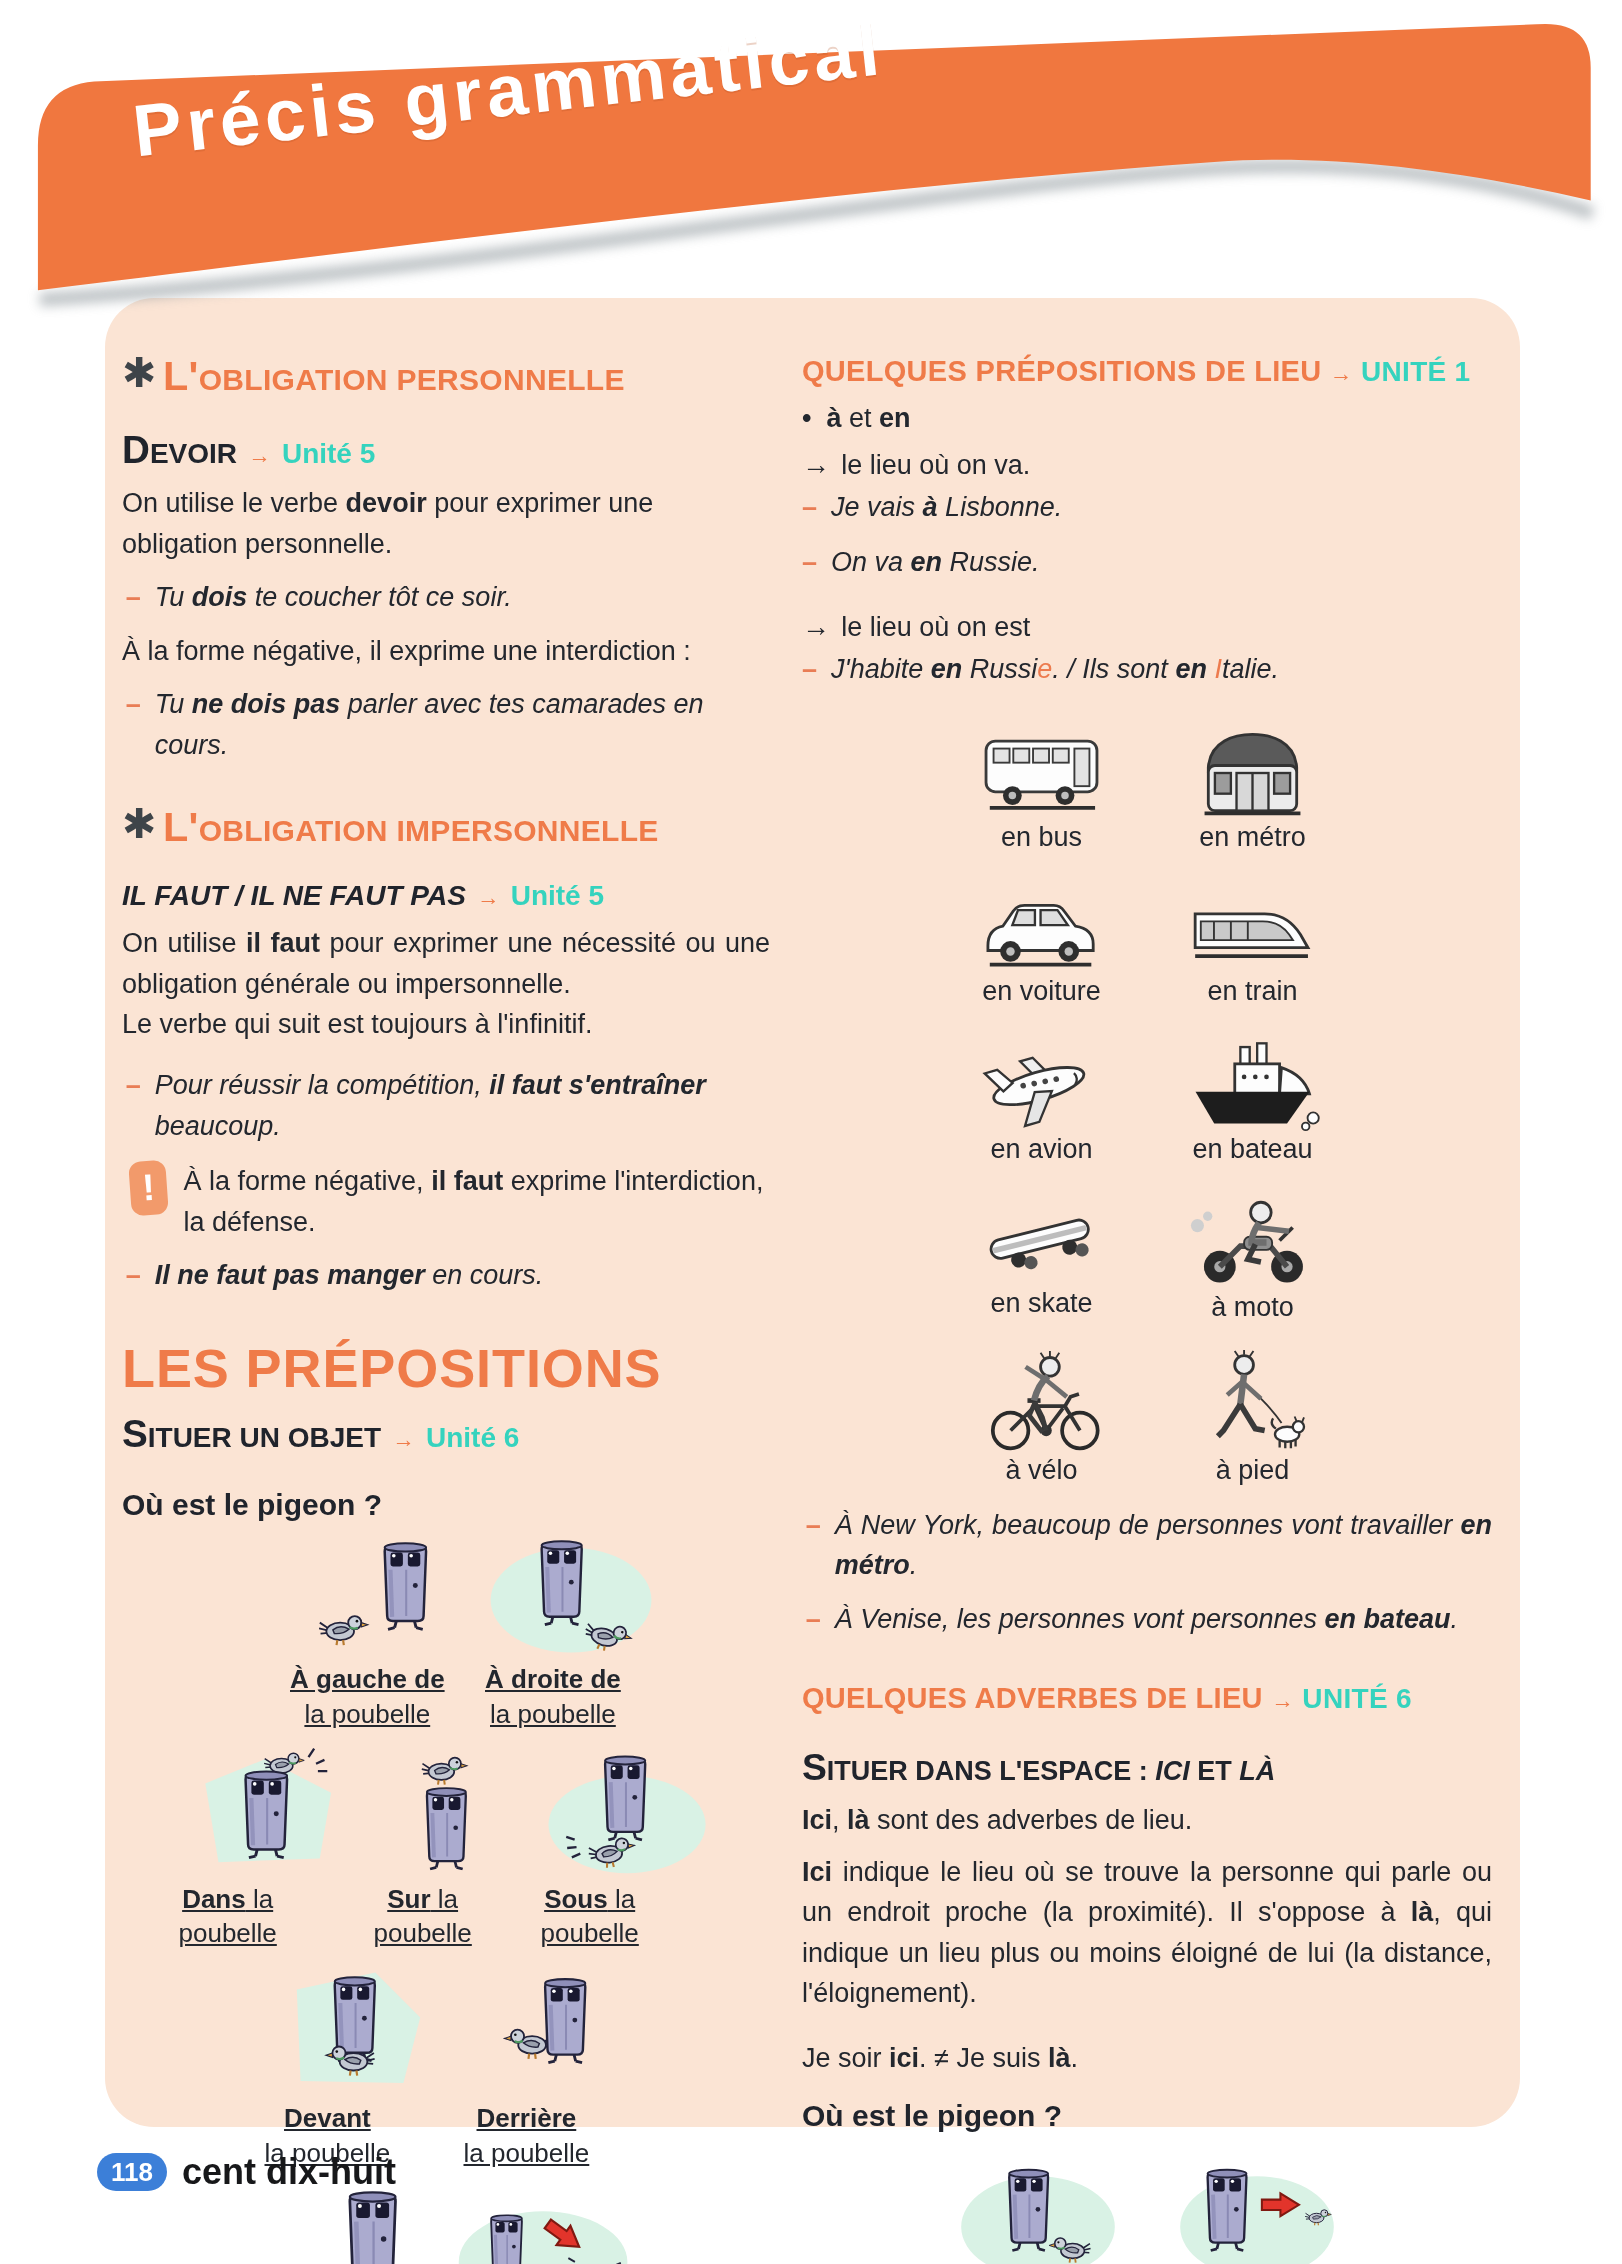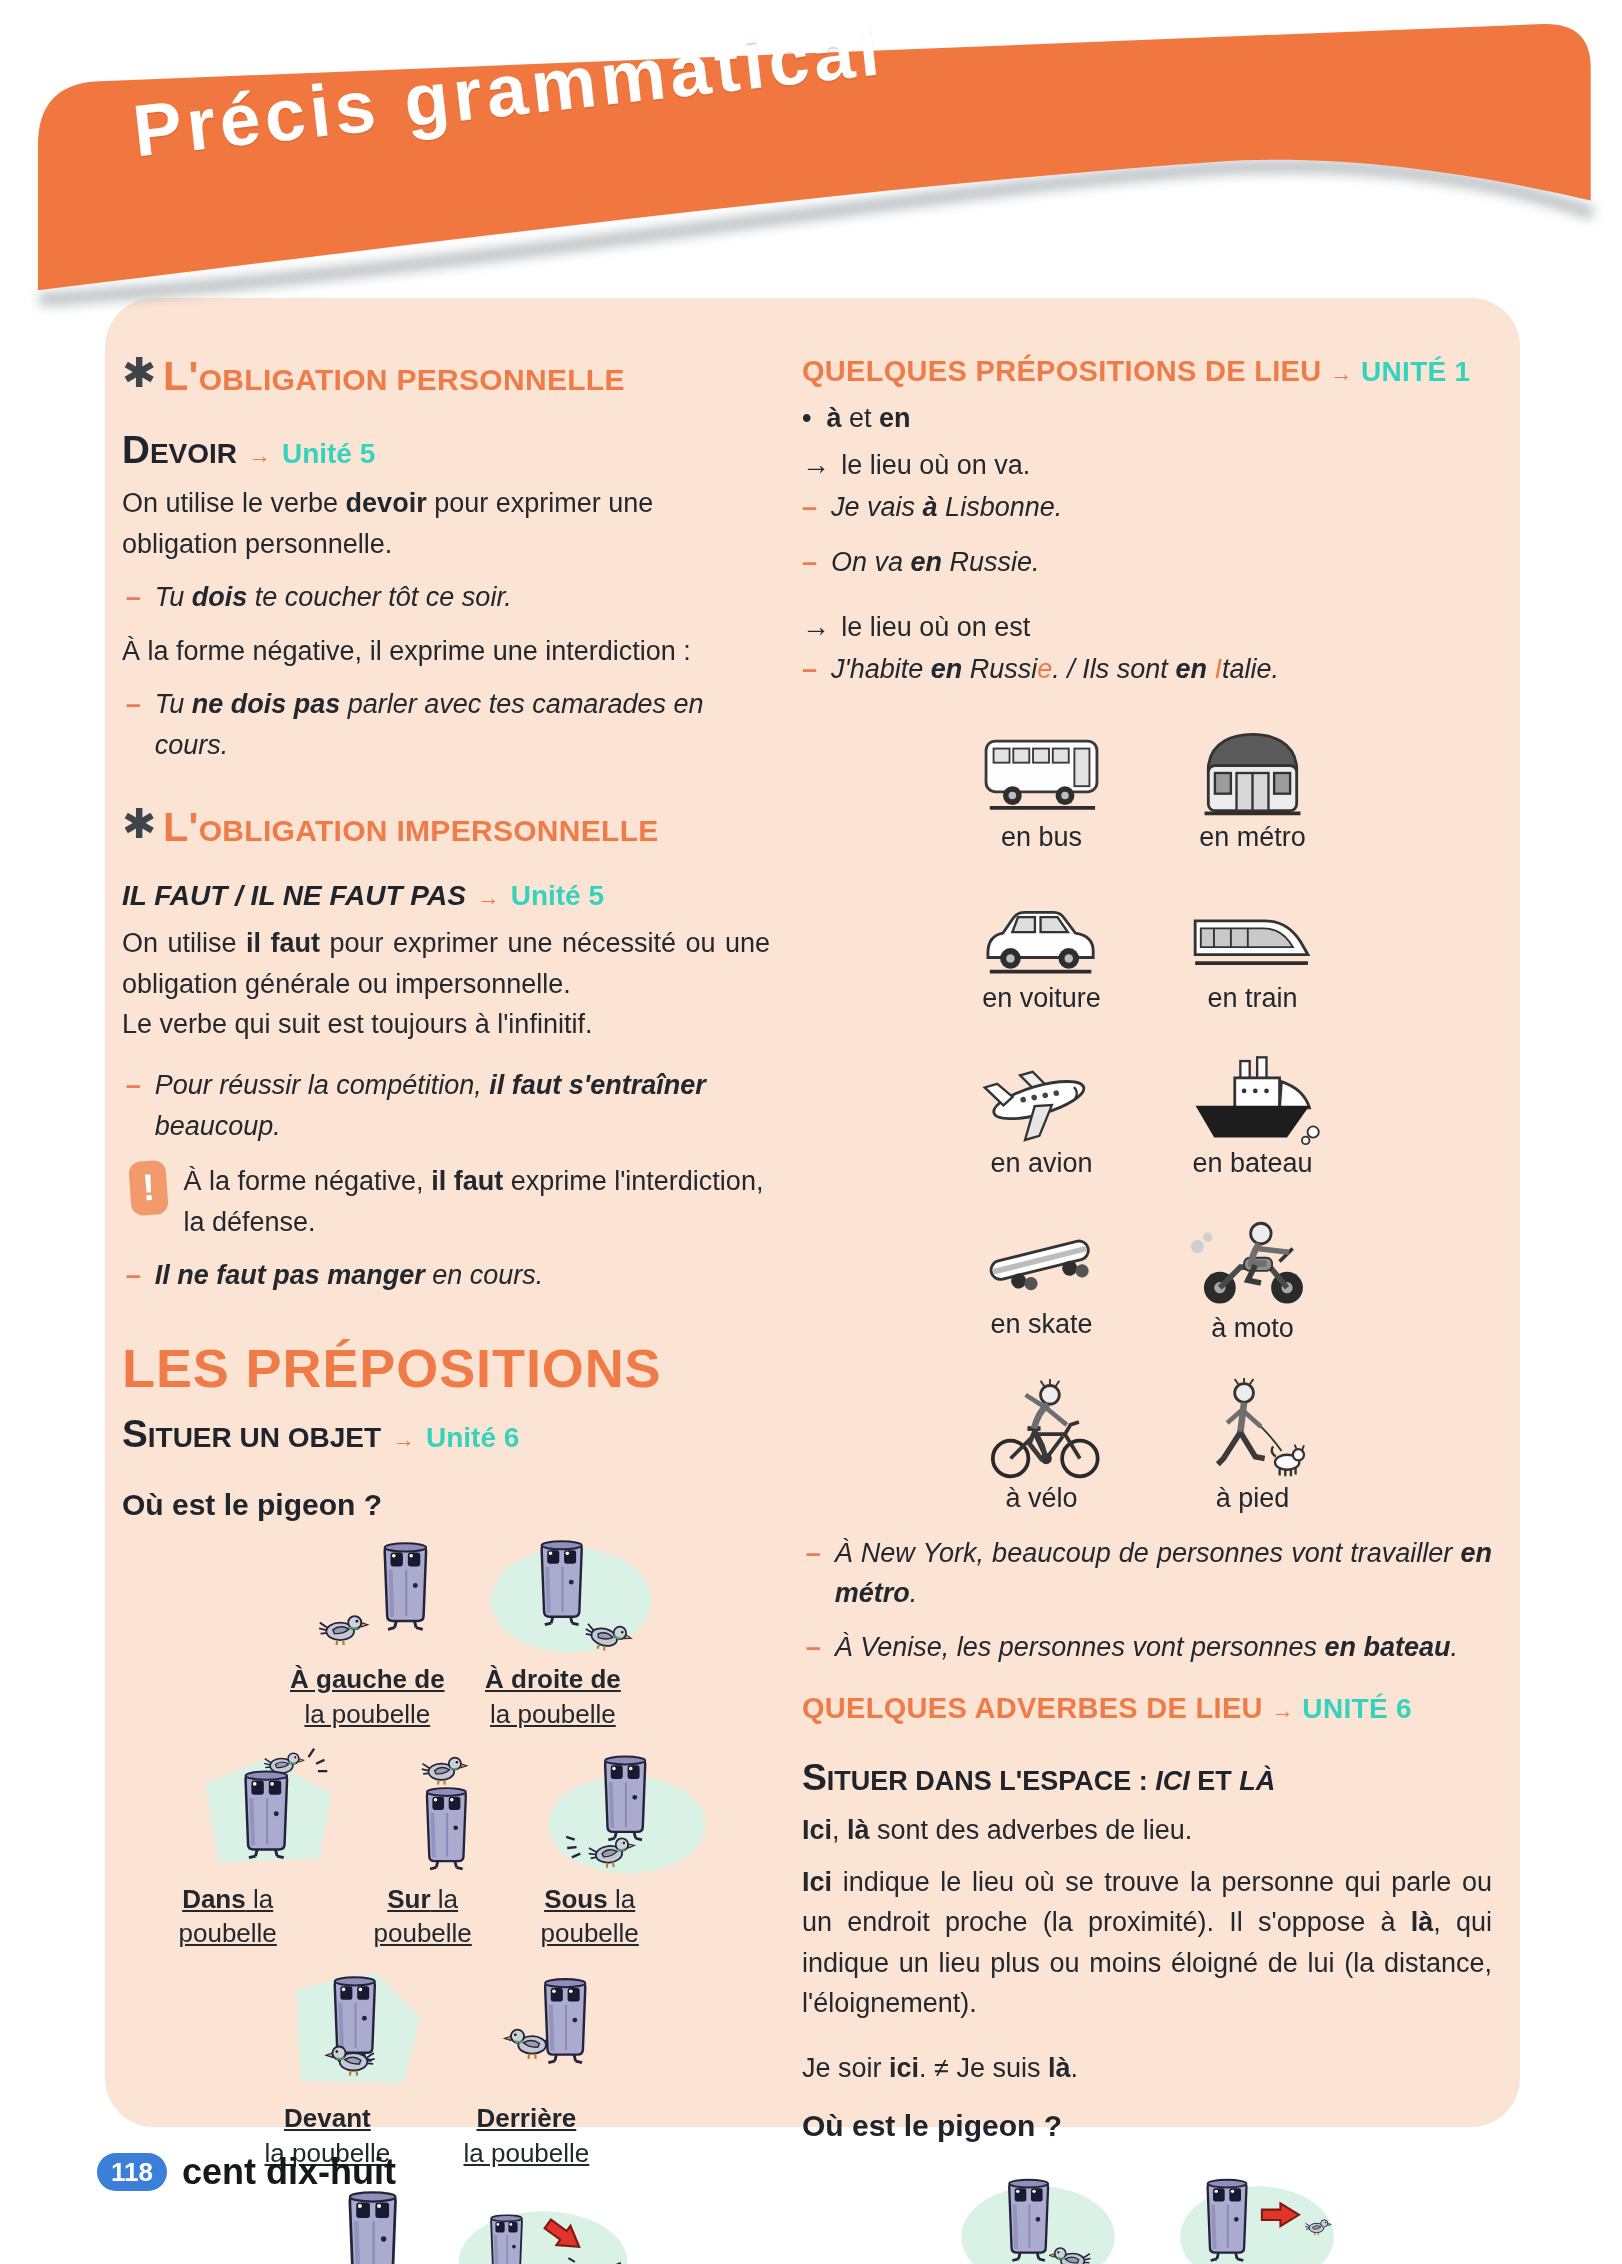--- a/index.html
+++ b/index.html
@@ -52,21 +52,21 @@
   .ill{display:block;}
   .cap{text-align:center;font-size:26px;line-height:1.32;margin-top:1.9px;}
   .cap .cl1 b{font-weight:700;}
   .cl2:empty{display:none;}
 
   
   .bullet-line{font-size:27px;margin:13px 0 5.6px 0;}
   .blt{font-weight:700;margin-right:7.5px;}
   .goto-line{font-size:27px;margin:15px 0 5.6px 0;display:flex;gap:11.2px;align-items:baseline;}
   .goarrow{font-weight:700;font-size:28px;}
-  .tg{display:grid;grid-template-columns:211px 211px;justify-content:center;row-gap:34px;margin:22.5px 0 7.5px 0;}
+  .tg{display:grid;grid-template-columns:211px 211px;justify-content:center;row-gap:27px;margin:22.5px 0 7.5px 0;}
   .tg-item{display:flex;flex-direction:column;align-items:center;}
   .tg-label{font-size:27px;margin-top:1.9px;}
   .sub2{display:block;font-weight:700;font-size:27px;text-transform:uppercase;margin:28px 0 7.5px 0;color:#20242C;}
   .il-row{display:flex;justify-content:center;gap:41px;margin-top:13px;}
 
   
   .footer{position:absolute;left:97px;top:2151px;display:flex;align-items:center;gap:15px;z-index:5;}
   .badge{background:#3C7FD8;color:#ffffff;font-weight:700;font-size:26px;padding:3.7px 14px;border-radius:19px;}
   .pageword{font-weight:700;font-size:36px;color:#17181A;}
 </style>
@@ -486,21 +486,21 @@
 
       <div class="ex justify" style="margin-top:19px;">
         <span class="dash">–</span>
         <span><span class="i">À New York, beaucoup de personnes vont travailler </span><span class="b i">en métro</span><span class="i">.</span></span>
       </div>
       <div class="ex">
         <span class="dash">–</span>
         <span><span class="i">À Venise, les personnes vont personnes </span><span class="b i">en bateau</span><span class="i">.</span></span>
       </div>
 
-      <div class="head-plain" style="margin-top:23px;">
+      <div class="head-plain" style="margin-top:41px;">
         <span>Quelques adverbes de lieu</span>
         <span class="arrow-sm">→</span>
         <span class="unit">Unité 6</span>
       </div>
 
       <div class="sub2 flbig"><span>Situer dans l'espace : </span><span class="i">ici</span><span> et </span><span class="i">là</span></div>
       <p class="body-p"><span class="b">Ici</span><span>, </span><span class="b">là</span><span> sont des adverbes de lieu.</span></p>
       <p class="body-p justify"><span class="b">Ici</span><span> indique le lieu où se trouve la personne qui parle ou un endroit proche (la proximité). Il s'oppose à </span><span class="b">là</span><span>, qui indique un lieu plus ou moins éloigné de lui (la distance, l'éloignement).</span></p>
       <p class="body-p" style="margin-top:24px;"><span>Je soir </span><span class="b">ici</span><span>. ≠ Je suis </span><span class="b">là</span><span>.</span></p>
       <div class="question" style="margin-top:20.6px;">Où est le pigeon ?</div>

